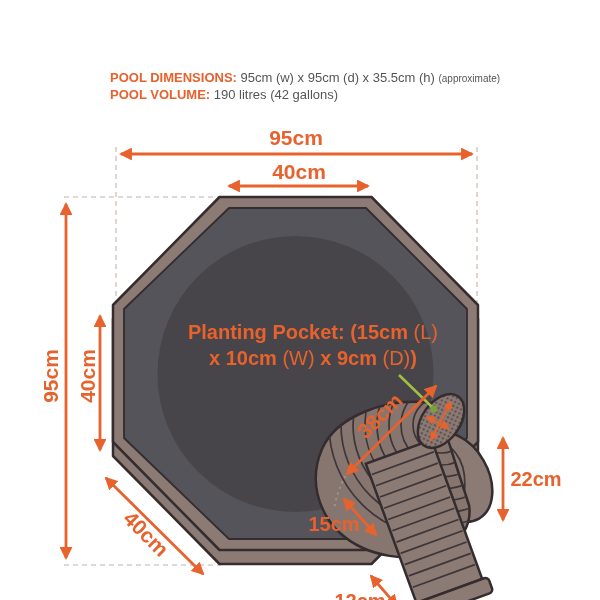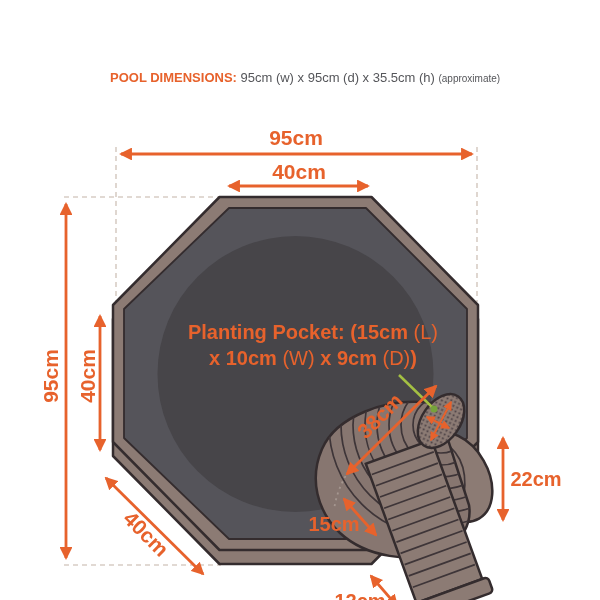--- a/index.html
+++ b/index.html
@@ -14,20 +14,21 @@
   .dim-sm{fill:#E7622C;font-weight:bold;font-size:20px;}
   .pocket-txt{fill:#E7622C;font-size:20px;font-weight:bold;}
 </style>
 </head>
 <body>
 
 <div class="stage">
 
   <div class="hdr">
     <div><span class="lbl">POOL DIMENSIONS:</span><span> 95cm (w) x 95cm (d) x 35.5cm (h) </span><span class="note">(approximate)</span></div>
+    <div><span class="lbl">POOL VOLUME:</span><span> 190 litres (42 gallons)</span></div>
   </div>
 
   <svg width="600" height="600" viewBox="0 0 600 600">
     <defs>
       <marker id="ah" viewBox="0 0 10 10" refX="8.5" refY="5" markerWidth="4.6" markerHeight="4.6" orient="auto-start-reverse">
         <path d="M0,0 L10,5 L0,10 Z" fill="#E7622C"></path>
       </marker>
       <pattern id="dots" width="6" height="6" patternUnits="userSpaceOnUse" patternTransform="rotate(-55)">
         <rect width="6" height="6" fill="#8C7B74"></rect>
         <circle cx="1.6" cy="1.6" r="1.1" fill="#4E4346"></circle>

